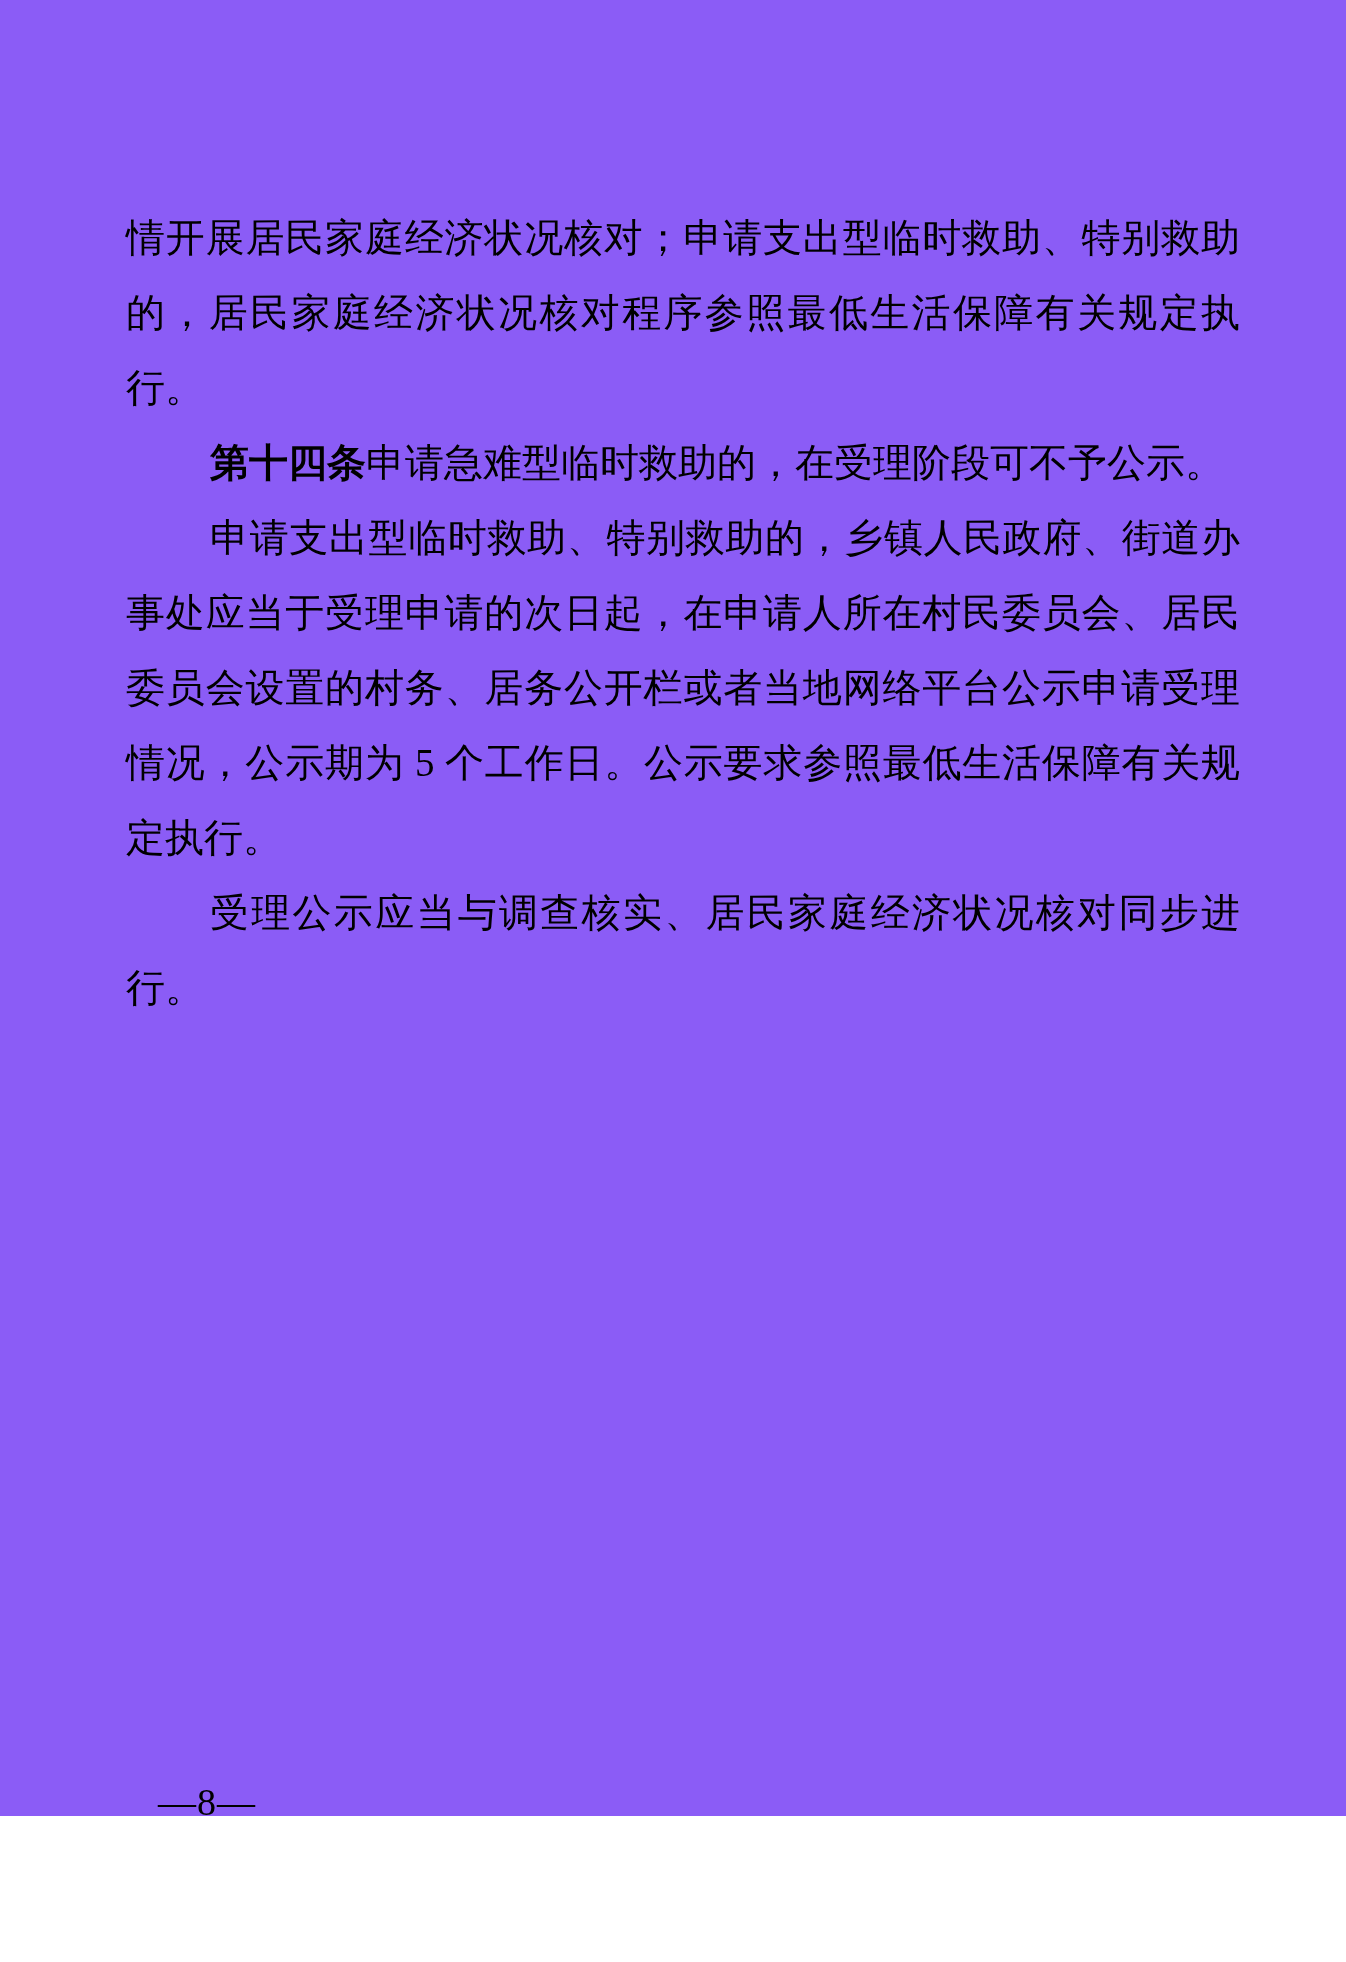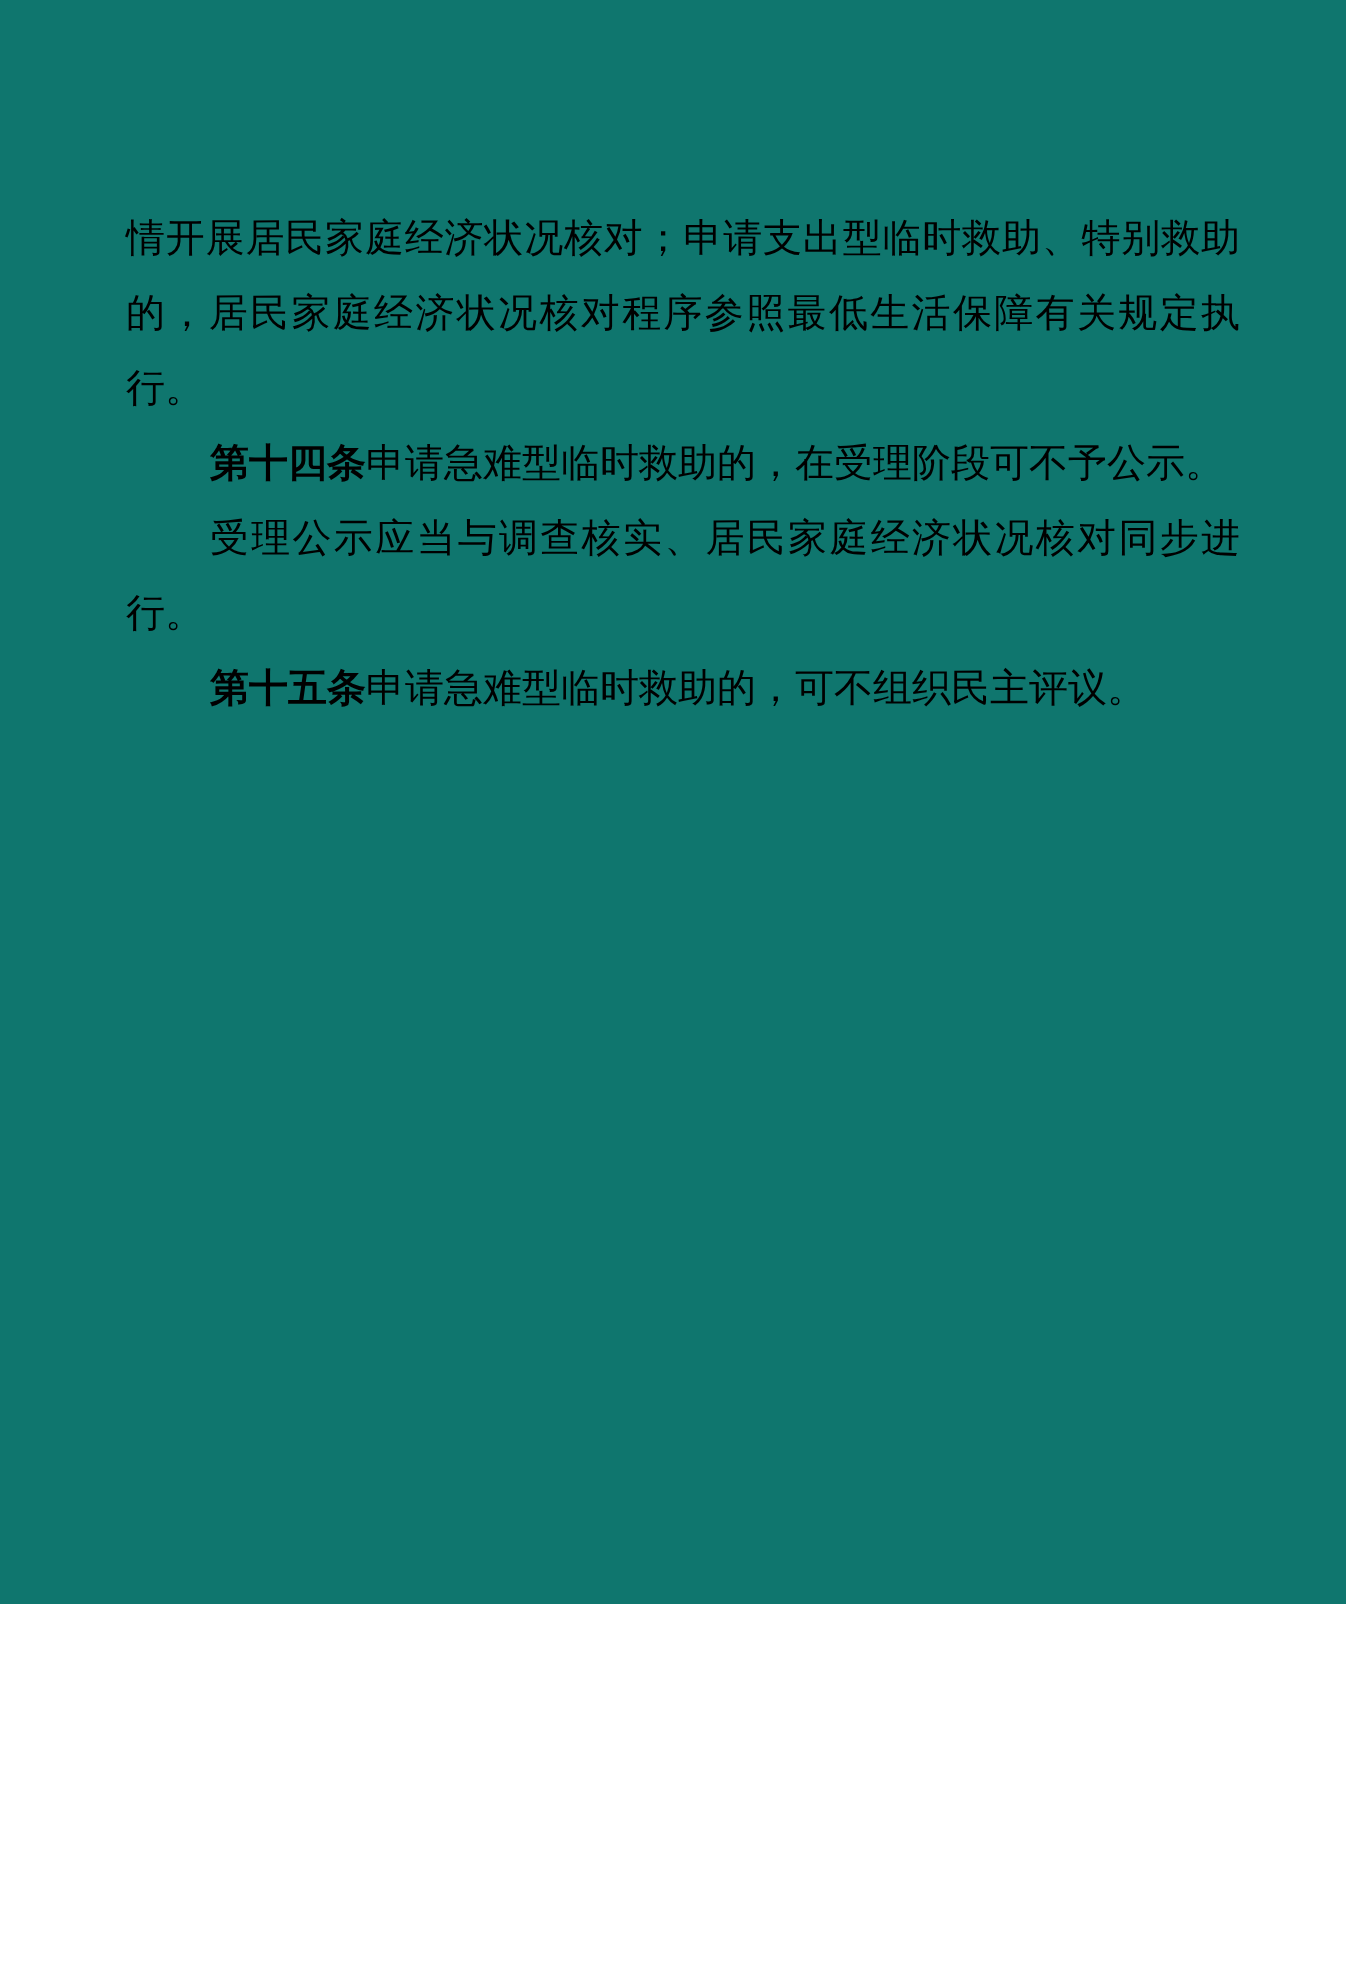--- a/index.html
+++ b/index.html
@@ -3,22 +3,22 @@
 <meta charset="utf-8">
 <style>
   html, body {
     margin: 0;
     padding: 0;
     background: #ffffff;
   }
   .page {
     position: relative;
     width: 1346px;
-    height: 1604px;
-    background: #0f766e;
+    height: 1816px;
+    background: #8b5cf6;
     overflow: hidden;
     color: #000000;
   }
   .doc-content {
     position: absolute;
     left: 126px;
     top: 200px;
     width: 1114px;
     font-family: "Liberation Serif", "DejaVu Serif", serif;
     font-size: 39px;
@@ -50,17 +50,17 @@
     letter-spacing: 1px;
   }
 </style>
 </head>
 <body>
 
 <div class="page">
   <div class="doc-content">
       <p class="para no-indent"><span>情开展居民家庭经济状况核对；申请支出型临时救助、特别救助的，居民家庭经济状况核对程序参照最低生活保障有关规定执行。</span></p>
       <p class="para"><b class="article-heading">第十四条</b><span>申请急难型临时救助的，在受理阶段可不予公示。</span></p>
+      <p class="para"><span>申请支出型临时救助、特别救助的，乡镇人民政府、街道办事处应当于受理申请的次日起，在申请人所在村民委员会、居民委员会设置的村务、居务公开栏或者当地网络平台公示申请受理情况，公示期为 5 个工作日。公示要求参照最低生活保障有关规定执行。</span></p>
       <p class="para"><span>受理公示应当与调查核实、居民家庭经济状况核对同步进行。</span></p>
-      <p class="para"><b class="article-heading">第十五条</b><span>申请急难型临时救助的，可不组织民主评议。</span></p>
     </div>
   <div class="page-number">—8—</div>
 </div>
 
 </body></html>

